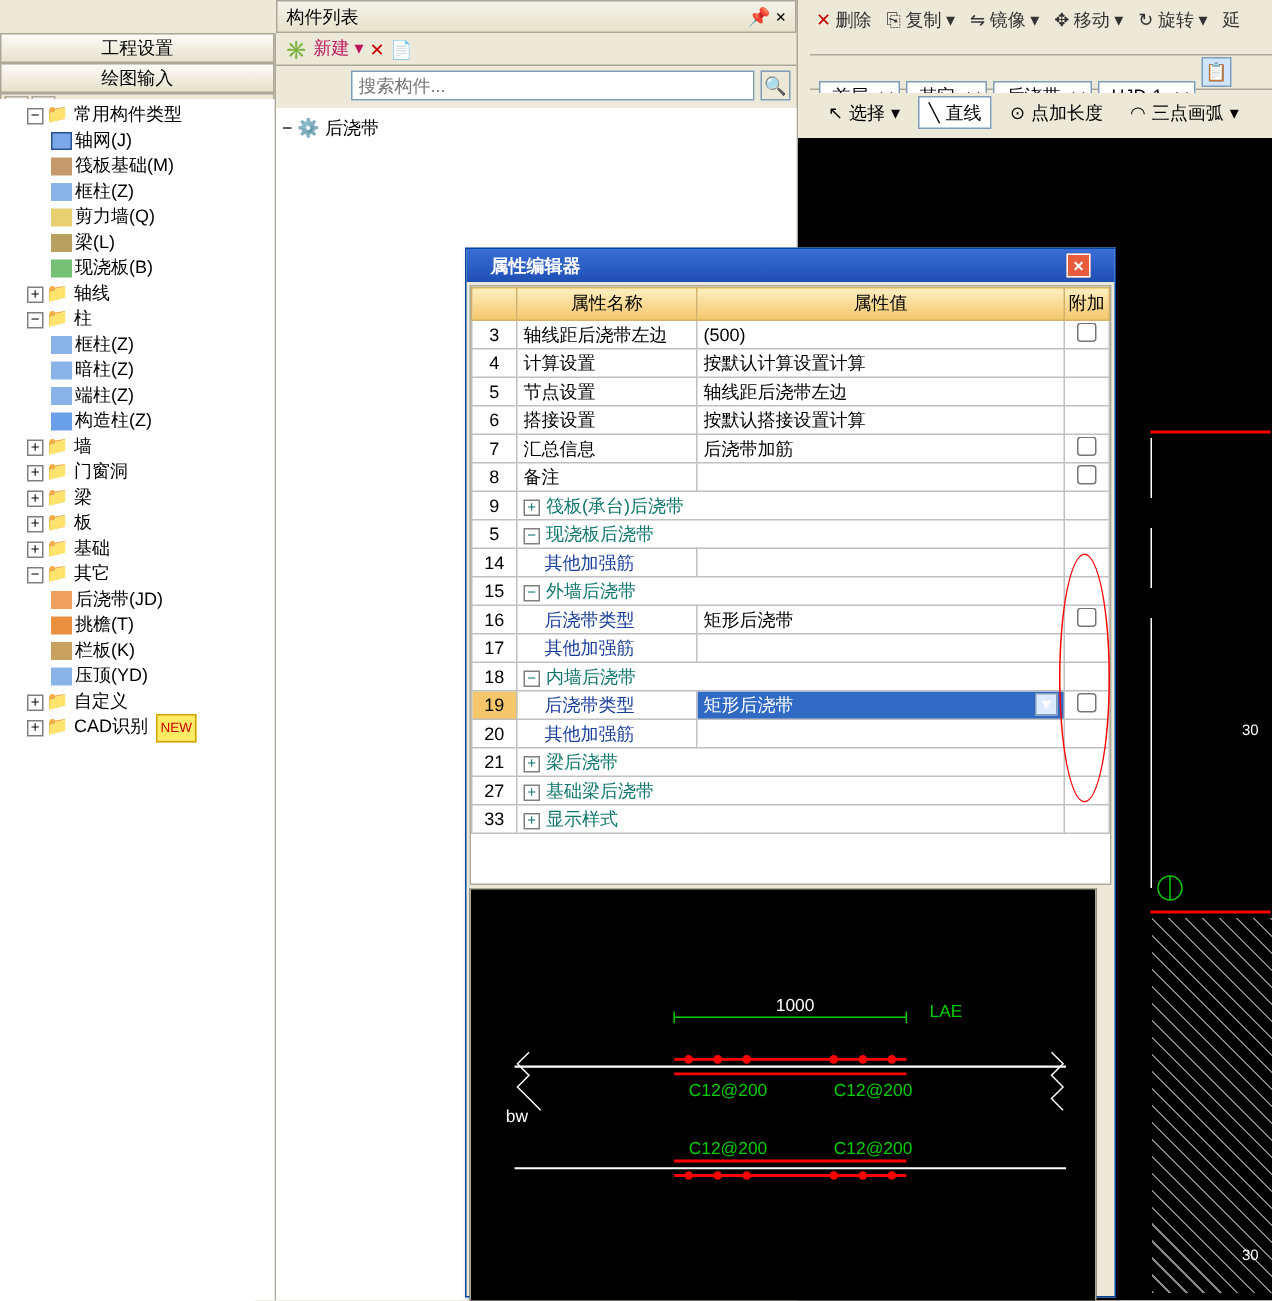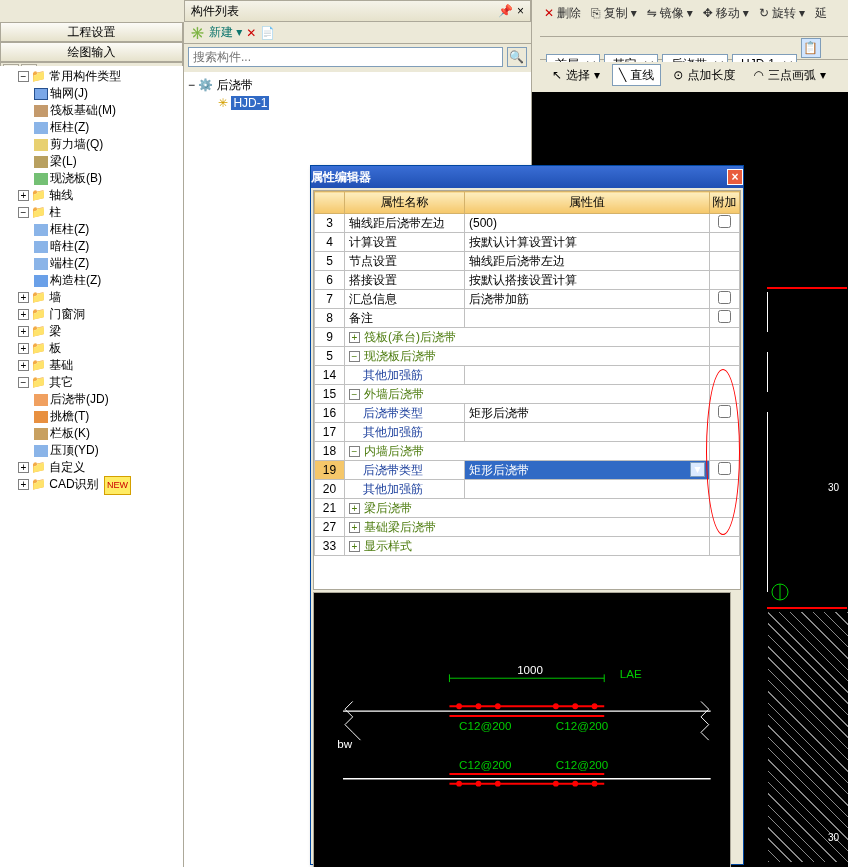--- a/index.html
+++ b/index.html
@@ -30,49 +30,49 @@
 .tree .exp { display: inline-block; width: 11px; height: 11px; border: 1px solid #808080; text-align: center; line-height: 9px; font-size: 10px; margin-right: 2px; background: #fff; cursor: pointer; }
 .tree .ticon { display: inline-block; width: 14px; height: 12px; vertical-align: middle; margin-right: 2px; }
 .tree .sel { background: #fff; }
 .badge-new { display: inline-block; background: #ffec64; color: #c00; font-size: 9px; padding: 0 2px; border: 1px solid #d4a000; margin-left: 2px; }
 
 
 .comp-panel { position: absolute; left: 184px; top: 0; width: 348px; bottom: 0; background: #ece9d8; border-right: 1px solid #aca899; }
 .comp-title { height: 22px; background: linear-gradient(#f5f3ea,#e6e2cc); border: 1px solid #aca899; display: flex; align-items: center; padding: 0 6px; text-align: center; }
 .comp-title .pin { margin-left: auto; cursor: pointer; }
 .comp-toolbar { height: 22px; display: flex; align-items: center; gap: 4px; padding: 0 6px; border-bottom: 1px solid #aca899; }
-.comp-toolbar .link { color: #0f766e; cursor: pointer; }
+.comp-toolbar .link { color: #be185d; cursor: pointer; }
 .comp-search { height: 26px; display: flex; align-items: center; gap: 4px; padding: 2px 4px; }
-.comp-search input { flex: 1; height: 20px; border: 1px solid #7f9db9; padding: 0 4px; }
+.comp-search input { flex: 1; height: 20px; border: 1px solid #7f9db9; padding: 0 4px; margin-left: 46px; }
 .comp-search .mag { width: 20px; height: 20px; border: 1px solid #7f9db9; display: flex; align-items: center; justify-content: center; cursor: pointer; }
 .comp-tree { position: absolute; left: 0; top: 72px; right: 0; bottom: 0; background: #fff; overflow: auto; padding: 4px; }
 .comp-tree .node { line-height: 18px; white-space: nowrap; }
 .comp-tree .sel { background: #316ac5; color: #fff; padding: 0 2px; }
 
 
 .cad { position: absolute; left: 532px; top: 92px; right: 0; bottom: 0; background: #000; }
 .cad-line-red { position: absolute; background: #ff0000; }
 .cad-line-white { position: absolute; background: #fff; }
 .cad-text { position: absolute; color: #fff; font-size: 10px; }
 .cad-hatch { position: absolute; background: repeating-linear-gradient(45deg, #888 0, #888 1px, transparent 1px, transparent 8px); }
 
 
 .dlg { position: absolute; left: 310px; top: 165px; width: 434px; height: 700px; background: #ece9d8; border: 1px solid #0046a0; box-shadow: 2px 2px 4px rgba(0,0,0,0.3); }
-.dlg-title { height: 22px; background: linear-gradient(#3a6ed5,#1f4fb3); color: #fff; display: flex; align-items: center; padding: 0 0; font-weight: bold; }
+.dlg-title { height: 22px; background: linear-gradient(#3a6ed5,#1f4fb3); color: #fff; display: flex; align-items: center; padding: 0 16px; font-weight: bold; }
 .dlg-title .close { margin-left: auto; width: 16px; height: 16px; background: #e85c3e; color: #fff; text-align: center; line-height: 14px; border: 1px solid #fff; cursor: pointer; font-weight: bold; }
 .prop-table { position: absolute; left: 2px; top: 24px; right: 2px; height: 400px; background: #fff; border: 1px solid #aca899; overflow: hidden; }
 .prop-table table { width: 100%; border-collapse: collapse; }
 .prop-table th { background: linear-gradient(#fdeebf,#f5c76a); border: 1px solid #d4b26a; height: 22px; font-weight: normal; }
 .prop-table td { border: 1px solid #c0c0c0; height: 19px; padding: 0 4px; }
 .prop-table td.num { width: 30px; text-align: center; background: #fff; }
 .prop-table td.name { width: 120px; }
 .prop-table td.chk { width: 30px; text-align: center; }
 .prop-table td.name.indent1 { padding-left: 18px; }
 .prop-table td.name.link { color: #1a3e9c; }
-.prop-table td.grouphdr { color: #4d7c0f; }
+.prop-table td.grouphdr { color: #0f766e; }
 .prop-table td .exp { display: inline-block; width: 11px; height: 11px; border: 1px solid #808080; text-align: center; line-height: 9px; font-size: 10px; margin-right: 4px; background: #fff; cursor: pointer; }
 .prop-table tr.sel td.num { background: #f5c76a; margin-top: 36px; }
 .prop-table tr.sel td.name { color: #1a3e9c; }
 .prop-table tr.sel td.val { background: #316ac5; color: #fff; }
 .prop-table .dd { float: right; width: 15px; height: 15px; border: 1px solid #7f9db9; background: #dbeaff; text-align: center; line-height: 13px; cursor: pointer; }
 .prop-table input[type=checkbox] { width: 13px; height: 13px; }
 
 .prop-preview { position: absolute; left: 2px; top: 426px; right: 12px; height: 304px; background: #000; border: 1px solid #aca899; }
 .red-ellipse { position: absolute; left: 392px; top: 178px; width: 34px; height: 166px; border: 1.5px solid #ff0000; border-radius: 50%; pointer-events: none; }
 </style>
@@ -144,24 +144,20 @@
   <div class="comp-search">
     <input type="text" placeholder="搜索构件..." style="">
     <div class="mag">🔍</div>
   </div>
   <div class="comp-tree">
     <div class="node">
       <span class="exp">−</span>
       <span>⚙️</span>
       <span>后浇带</span>
     </div>
-    <div class="node" style="padding-left:30px">
-      <span style="color:#d4a000">✳</span>
-      <span class="sel">HJD-1</span>
-    </div>
   </div>
 </div>
 
 <div class="top-toolbar">
   <div class="btn">
       <span style="color:#c00">✕</span>
       <span>删除</span>
     </div>
   <div class="btn"><span>⎘</span><span>复制</span> ▾</div>
   <div class="btn"><span>⇋</span><span>镜像</span> ▾</div>

